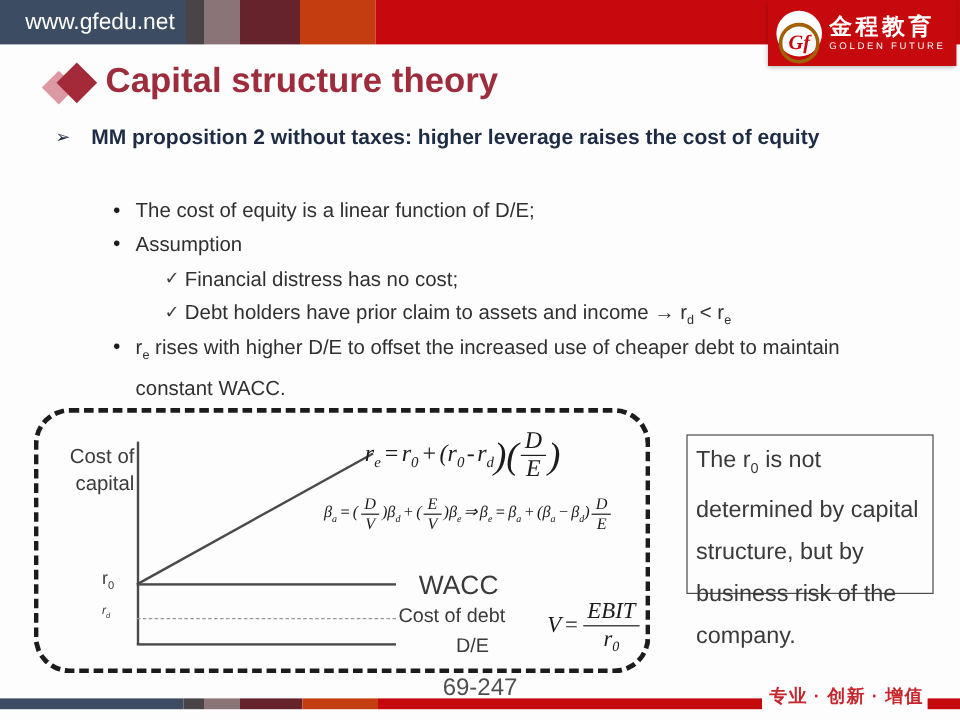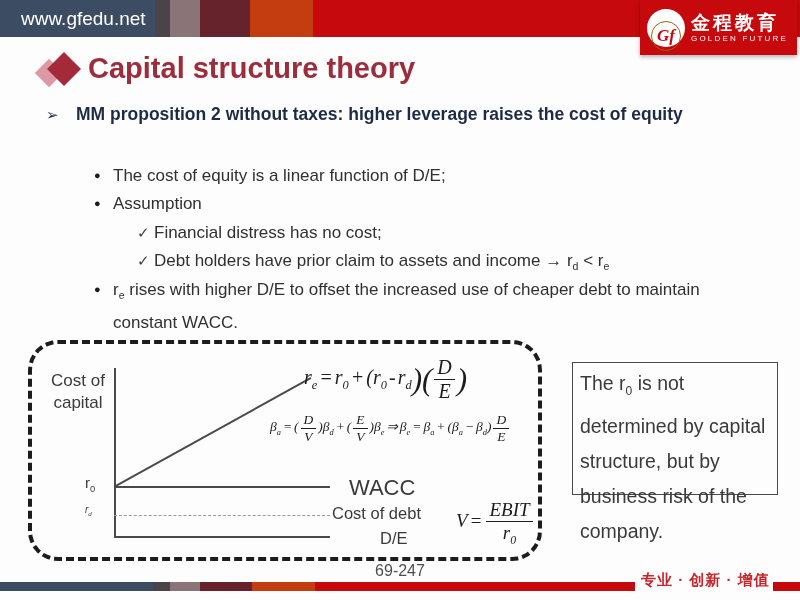--- a/index.html
+++ b/index.html
@@ -16,21 +16,21 @@
   .seg1 { width:15px; background:#4a4448; }
   .seg2 { width:30px; background:#8a7477; }
   .seg3 { width:50px; background:#66232c; }
   .seg4 { width:63px; background:#c33d10; }
   .seg5 { flex:1; background:#c6090d; }
 
   .logo { position:absolute; left:640px; top:0; width:157px; height:55px; background:#c6090d;
           box-shadow:0 2px 4px rgba(0,0,0,.3); display:flex; align-items:center; }
   .seal { width:38px; height:38px; background:#fff; border-radius:50%; margin-left:7px;
           display:flex; align-items:center; justify-content:center; flex:none; }
-  .seal-inner { width:28px; height:28px; border:1px solid #a16207; border-radius:50%;
+  .seal-inner { width:28px; height:28px; border:3px solid #a16207; border-radius:50%;
           display:flex; align-items:center; justify-content:center;
           color:#c6090d; font-family:"Liberation Serif", serif; font-style:italic;
           font-weight:bold; font-size:17px;margin-top:16px; }
   .logo-text { margin-left:6px; color:#fff; line-height:1; }
   .logo-cn { font-size:19px; font-weight:bold; letter-spacing:3px; }
   .logo-en { font-size:8px; letter-spacing:2.2px; margin-top:3px; }
 
   
   .title-diamonds { position:absolute; left:36px; top:52px; width:50px; height:40px; }
   .diamond-light { position:absolute; left:3px; top:11px; width:20px; height:20px;
@@ -62,21 +62,21 @@
   .gline { position:absolute; background:#4a4a4a; }
   .axis-v   { left:82px;  top:24px;  width:1.5px; height:169px; }
   .axis-x   { left:82px;  top:192px; width:216px; height:1.5px; }
   .wacc-line{ left:82px;  top:142px; width:216px; height:1.5px; }
   .debt-line{ left:82px;  top:171px; width:216px; height:0; background:none;
               border-top:1.5px dashed #999; }
   .diag-line{ left:82px;  top:142px; width:225px; height:1.5px;
               transform-origin:0 50%; transform:rotate(-29deg); }
 
   .glabel { position:absolute; color:#3a3a3a; }
-  .ylabel   { left:12px;  top:26px;  width:68px; text-align:center; font-size:17px; line-height:22px; }
+  .ylabel   { left:12px;  top:26px;  width:68px; text-align:right; font-size:17px; line-height:22px; }
   .r0-lab   { left:53px;  top:130px; font-size:15px; }
   .rd-lab   { left:53px;  top:160px; font-size:10px;font-style:italic; }
   .wacc-lab { left:317px; top:131px; font-size:22px; }
   .debt-lab { left:300px; top:160px; font-size:16.5px; }
   .xlabel   { left:312px; top:185px; font-size:16.5px;margin-left:36px; }
 
   .f { position:absolute; font-family:"Liberation Serif", serif; font-style:italic;
        color:#1c1c1c; white-space:nowrap; }
   .f sub { font-style:italic; }
   .f .op { padding:0 2px; }
@@ -89,21 +89,21 @@
   .frac .fd { padding-top:0; }
   .bigp { font-size:1.55em; font-weight:normal; vertical-align:-0.18em; }
 
   
   .note { position:absolute; left:572px; top:362px; width:206px; height:133px;
           border:1.5px solid #4a4a4a; box-sizing:border-box; padding:3px 7px;
           font-size:19.5px; line-height:35px; color:#3a3a3a; }
 
   
   .pagenum { position:absolute; left:0; top:562px; width:800px; text-align:center;
-             font-size:16px; color:#4f4f4f; }
+             font-size:20px; color:#4f4f4f; }
   .bbar { position:absolute; top:582px; left:0; height:9px; width:635px; display:flex; }
   .bb-navy   { width:153px; background:#3c4c62; }
   .bb-gray   { width:17px;  background:#4a4448; }
   .bb-mauve  { width:30px;  background:#8a7477; }
   .bb-darkred{ width:52px;  background:#66232c; }
   .bb-orange { width:63px;  background:#c33d10; }
   .bb-red    { flex:1;      background:#c6090d; }
   .slogan { position:absolute; left:641px; top:571px; font-size:15px; font-weight:bold;
             color:#c5262b; letter-spacing:1px; }
   .bbar-right { position:absolute; top:582px; left:773px; width:27px; height:9px; background:#c6090d; }

